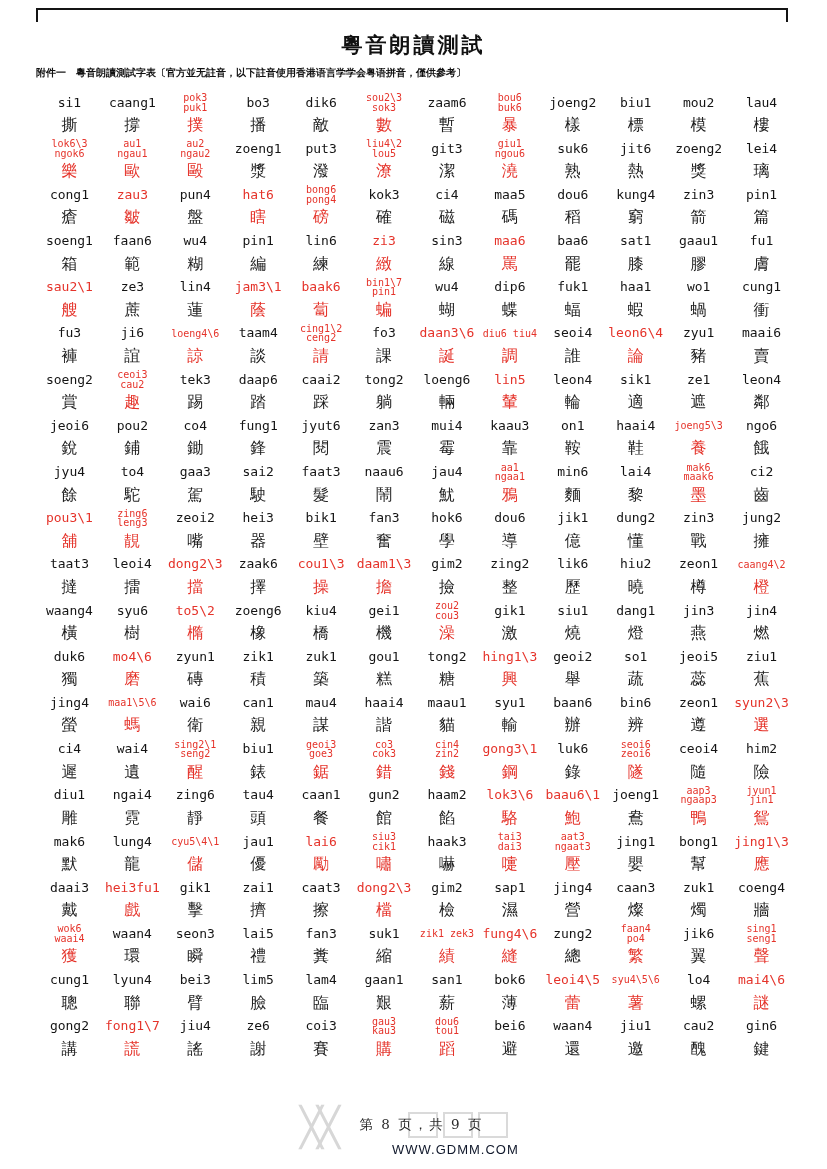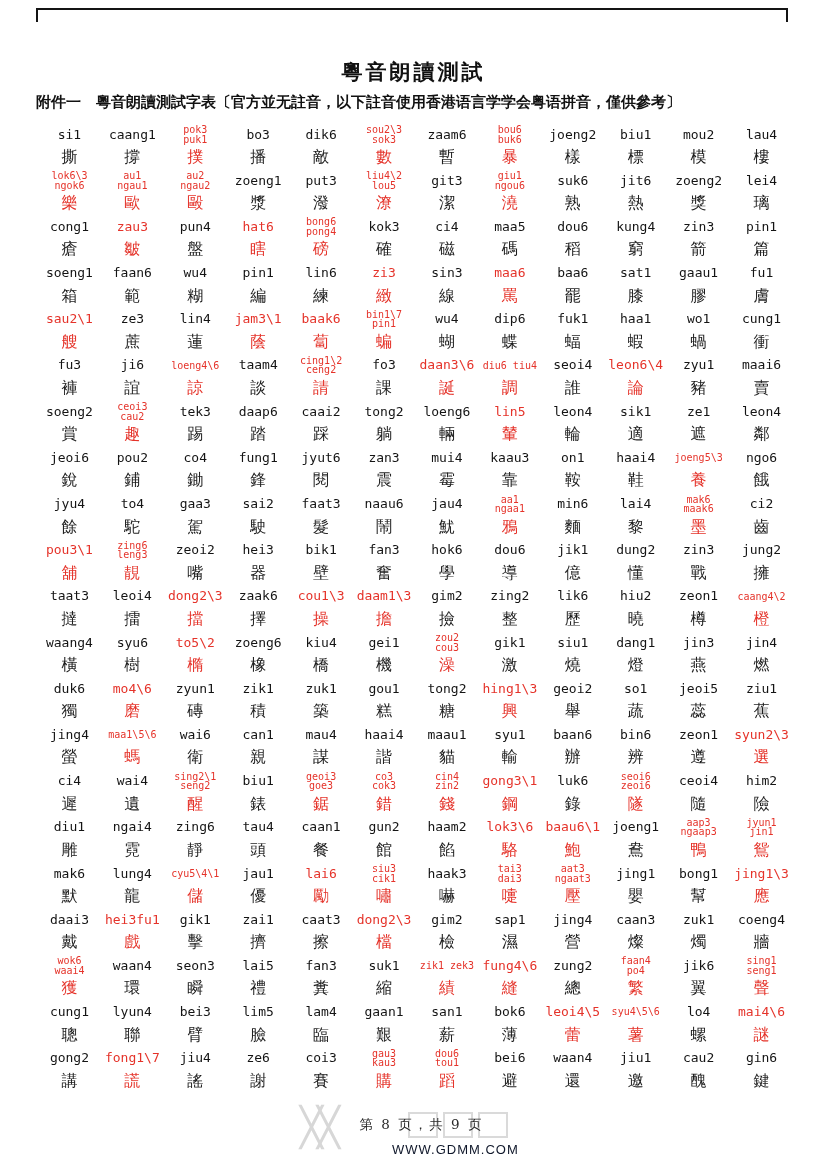--- a/index.html
+++ b/index.html
@@ -4,27 +4,27 @@
 <style>
   html,body{margin:0;padding:0;}
   body{
     width:827px;height:1169px;position:relative;background:#ffffff;
     font-family:"Liberation Sans",sans-serif;overflow:hidden;
   }
   .topline{position:absolute;top:8px;left:36px;width:752px;border-top:2px solid #141414;}
   .topline::before,.topline::after{content:"";position:absolute;top:-1px;width:2px;height:13px;background:#141414;}
   .topline::before{left:0;}
   .topline::after{right:0;}
-  .header{padding-top:58px;}
+  .header{padding-top:31px;}
   .title{
     text-align:center;font-size:21px;font-weight:bold;letter-spacing:3px;
     color:#111;font-family:"DejaVu Serif","Liberation Serif",serif;
   }
   .subtitle{
-    margin:7px 30px 0 36px;font-size:15px;font-weight:bold;color:#111;
+    margin:7px 30px 0 36px;font-size:10px;font-weight:bold;color:#111;
     font-family:Liberation Mono, monospace;white-space:nowrap;
   }
   .grid{margin:10px 34px 0 38px;}
   .row{display:grid;grid-template-columns:repeat(12,1fr);height:46.2px;}
   .cell{text-align:center;overflow:visible;}
   .py{
     height:25px;display:flex;flex-direction:column;align-items:center;justify-content:center;
     font-family:"DejaVu Sans Mono","Liberation Mono",monospace;font-size:13px;line-height:14px;color:#141414;
     white-space:nowrap;
   }

